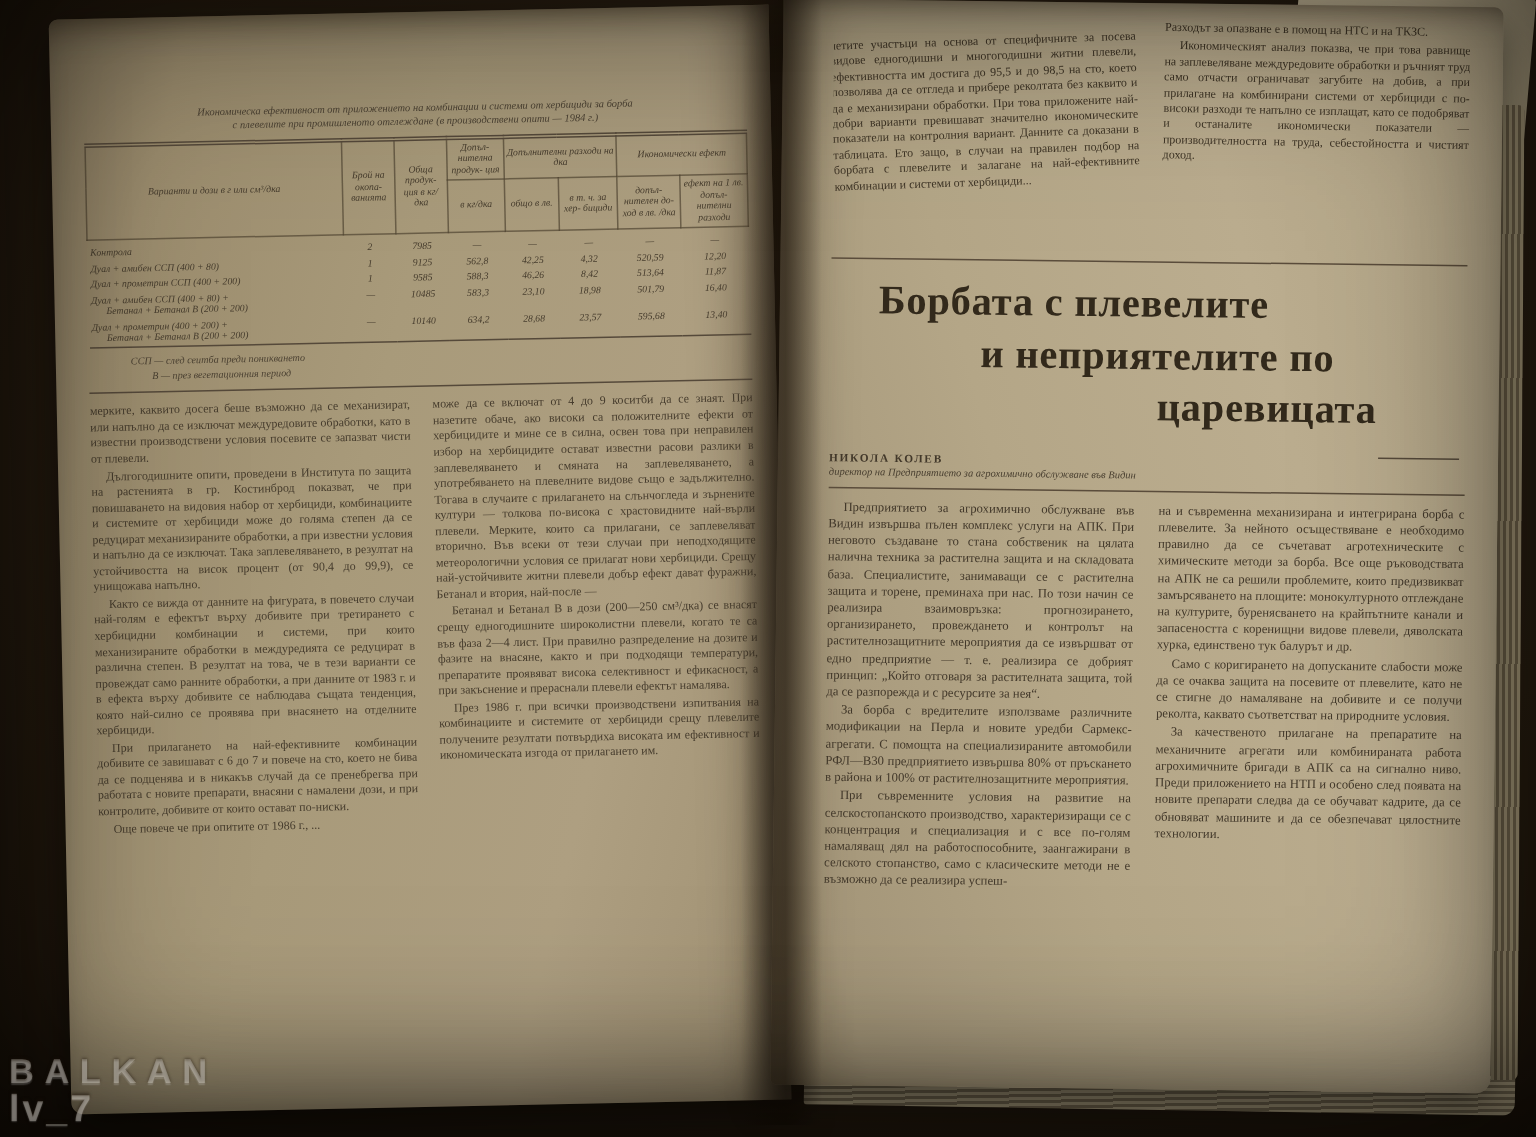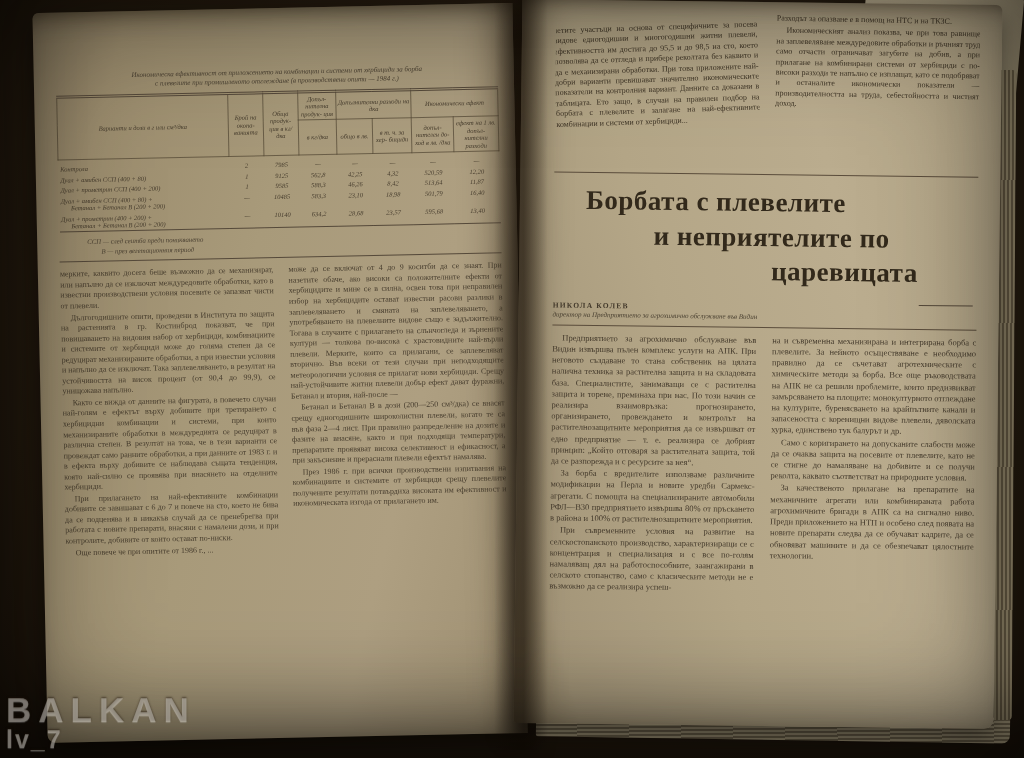--- a/index.html
+++ b/index.html
@@ -69,21 +69,21 @@
   .rp-cols{display:flex;gap:16px;height:390px;overflow:hidden;}
   .rp-col{flex:1;font-size:8.5px;line-height:1.32;text-align:justify;color:#42382a;}
   .rp-col p{margin:0 0 1px 0;text-indent:10px;}
   .rp-col p.noindent{text-indent:0;}
 
   
   .watermark{position:absolute;left:6px;bottom:6px;z-index:9;pointer-events:none;
     font-family:"Liberation Sans","DejaVu Sans",sans-serif;font-weight:bold;
     color:rgba(248,244,234,.30);
     text-shadow:0 1px 1px rgba(255,255,255,.20), 0 -1px 2px rgba(25,16,8,.5);}
-  .wm1{font-size:35px;letter-spacing:7px;line-height:.9;}
+  .wm1{font-size:23px;letter-spacing:7px;line-height:.9;}
   .wm2{font-size:82px;letter-spacing:-2px;line-height:.88;display:flex;align-items:center;}
   .wm-arrow{width:0;height:0;border-top:24px solid transparent;border-bottom:24px solid transparent;
     border-left:38px solid rgba(248,244,234,.30);margin-left:14px;margin-top:14px;
     filter:drop-shadow(0 -1px 2px rgba(25,16,8,.5));}
   .wm3{font-size:25px;letter-spacing:2px;line-height:1.0;margin-top:2px;}
 </style>
 </head>
 <body>
 
 <div class="scene">

